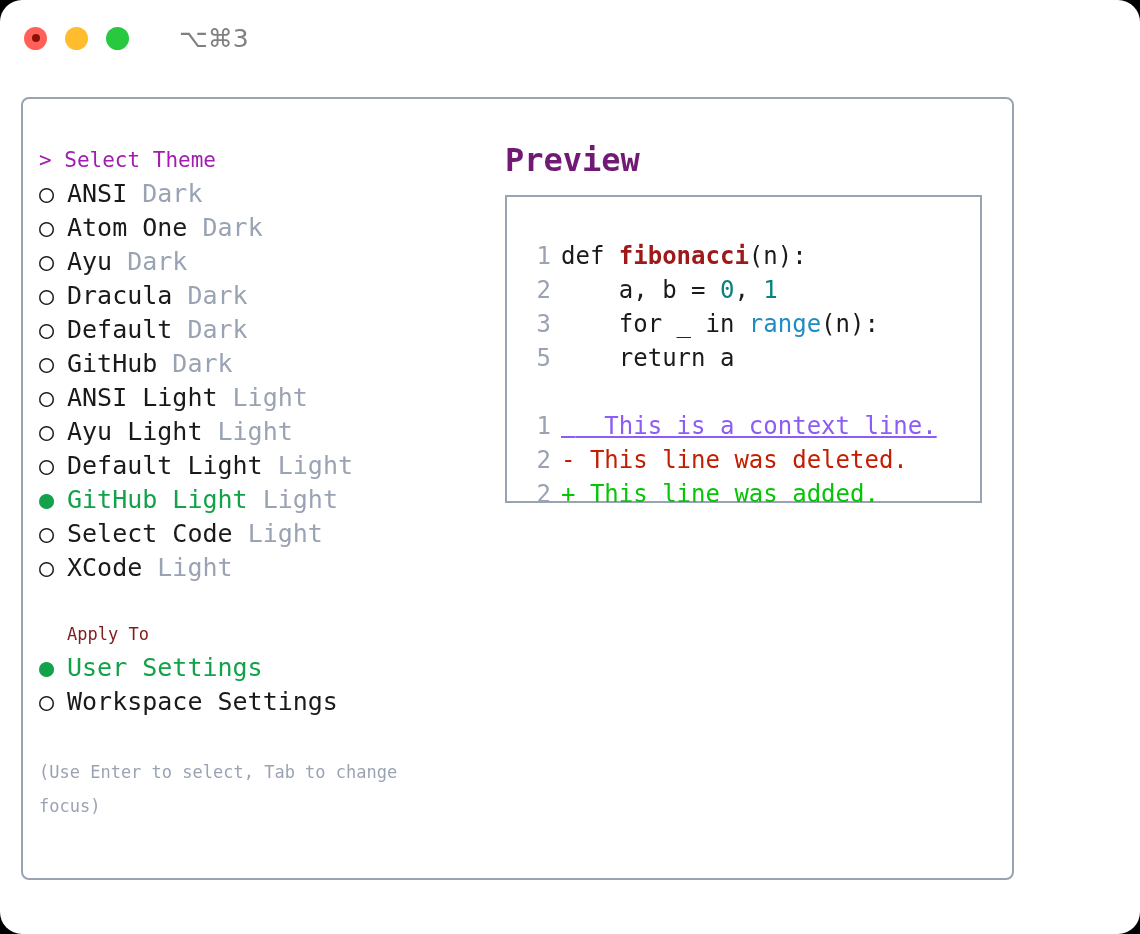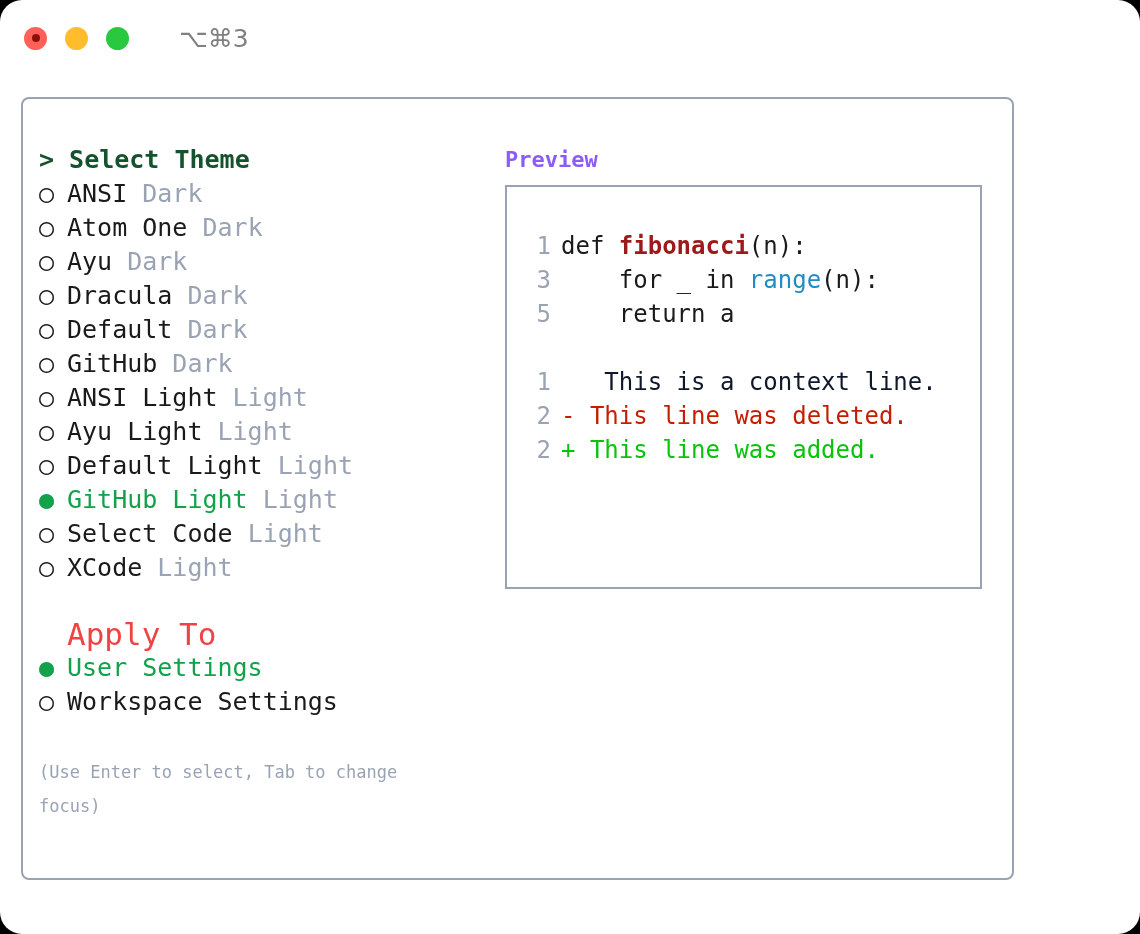--- a/index.html
+++ b/index.html
@@ -93,30 +93,30 @@
     box-sizing: border-box;
   }
   .col-right {
     flex: 1;
     padding-left: 12px;
     box-sizing: border-box;
   }
 
   
   .section-title {
-    font-size: 25px;
-    font-weight: bold;
-    color: #14532d;
+    font-size: 21px;
+    font-weight: normal;
+    color: #a21caf;
     line-height: 34px;
     white-space: pre;
   }
   .sub-title {
-    font-size: 31px;
+    font-size: 17px;
     font-weight: normal;
-    color: #ef4444;
+    color: #7f1d1d;
     line-height: 34px;
     white-space: pre;
     padding-left: 28px;
   }
   .opt {
     font-size: 25px;
     line-height: 34px;
     white-space: pre;
     color: #1a1a1a;
     display: block;
@@ -137,30 +137,30 @@
   .hint {
     font-size: 17px;
     line-height: 34px;
     color: #9aa3b4;
     max-width: 410px;
     white-space: normal;
   }
 
   
   .preview-title {
-    font-size: 22px;
+    font-size: 32px;
     font-weight: bold;
-    color: #8b5cf6;
-    line-height: 34px;
-    white-space: pre;
-    margin-bottom: 8px;
+    color: #701a75;
+    line-height: 34px;
+    white-space: pre;
+    margin-bottom: 18px;
   }
   .code-box {
     width: 477px;
-    height: 404px;
+    height: 308px;
     border: 2px solid #9aa3b2;
     box-sizing: border-box;
     background: #ffffff;
     padding: 42px 0 4px 18px;
   }
   .code-line {
     font-size: 24px;
     line-height: 34px;
     white-space: pre;
     color: #1a1a1a;
@@ -171,21 +171,21 @@
     text-align: right;
     color: #9aa3b4;
     margin-right: 10px;
   }
   .tok-def      { color: #1a1a1a; }
   .tok-fn       { color: #9e1a1a; font-weight: bold; }
   .tok-plain    { color: #1a1a1a; }
   .tok-num      { color: #0b8080; }
   .tok-builtin  { color: #1f8cc4; text-align: center; }
   .diff-gap     { height: 34px; }
-  .diff-ctx     { color: #0f172a; }
+  .diff-ctx     { color: #8b5cf6; text-decoration: underline; }
   .diff-del     { color: #c41e00; }
   .diff-add     { color: #07c407; }
 </style>
 </head>
 <body>
 
 <div class="window">
 
   <div class="titlebar">
     <div class="lights">
@@ -230,20 +230,21 @@
         <div class="spacer-md"></div>
 
         <div class="hint">(Use Enter to select, Tab to change focus)</div>
       </div>
 
       <div class="col-right">
         <div class="preview-title">Preview</div>
         <div class="code-box">
           <div id="code-lines">
               <div class="code-line"><span class="lineno">1</span><span class="tok-def">def </span><span class="tok-fn">fibonacci</span><span class="tok-plain">(n):</span></div>
+              <div class="code-line"><span class="lineno">2</span><span class="tok-plain">    a, b = </span><span class="tok-num">0</span><span class="tok-plain">, </span><span class="tok-num">1</span></div>
               <div class="code-line"><span class="lineno">3</span><span class="tok-plain">    for _ in </span><span class="tok-builtin">range</span><span class="tok-plain">(n):</span></div>
               <div class="code-line"><span class="lineno">5</span><span class="tok-plain">    return a</span></div>
             </div>
           <div class="diff-gap"></div>
           <div id="diff-lines">
               <div class="code-line"><span class="lineno">1</span><span class="diff-ctx"> </span><span class="diff-ctx">  This is a context line.</span></div>
               <div class="code-line"><span class="lineno">2</span><span class="diff-del">-</span><span class="diff-del"> This line was deleted.</span></div>
               <div class="code-line"><span class="lineno">2</span><span class="diff-add">+</span><span class="diff-add"> This line was added.</span></div>
             </div>
         </div>

